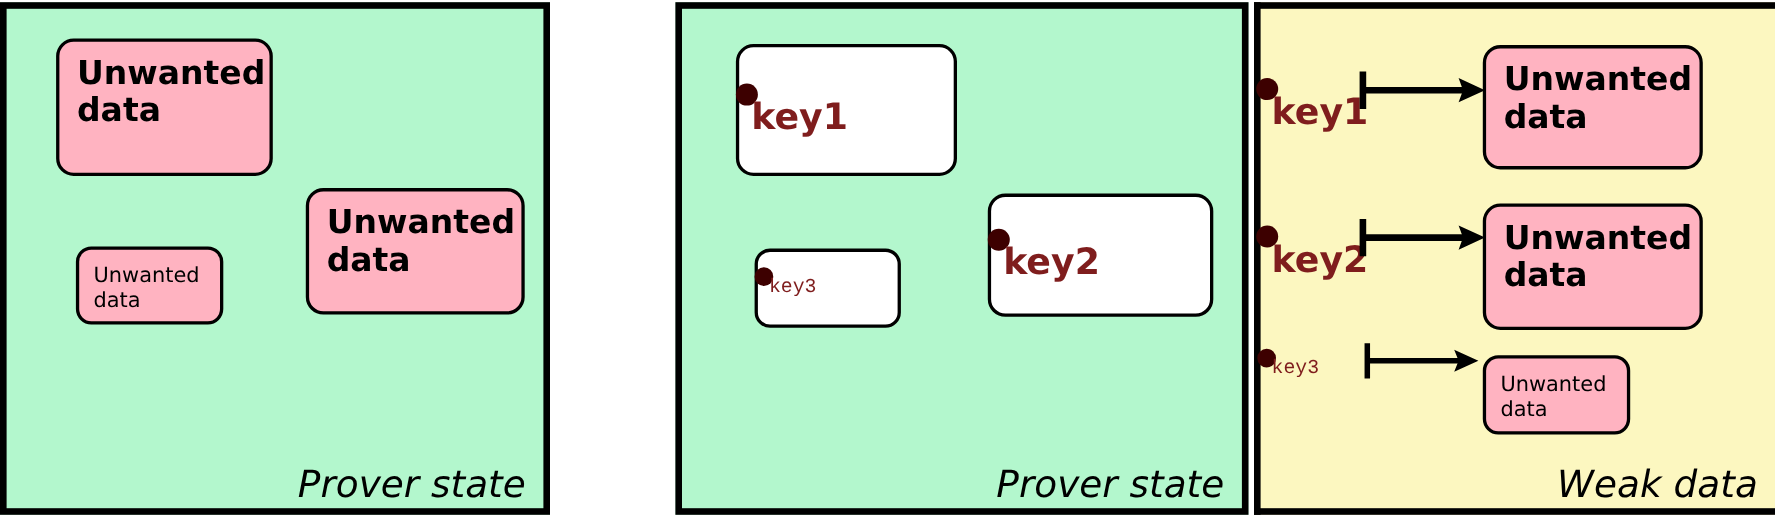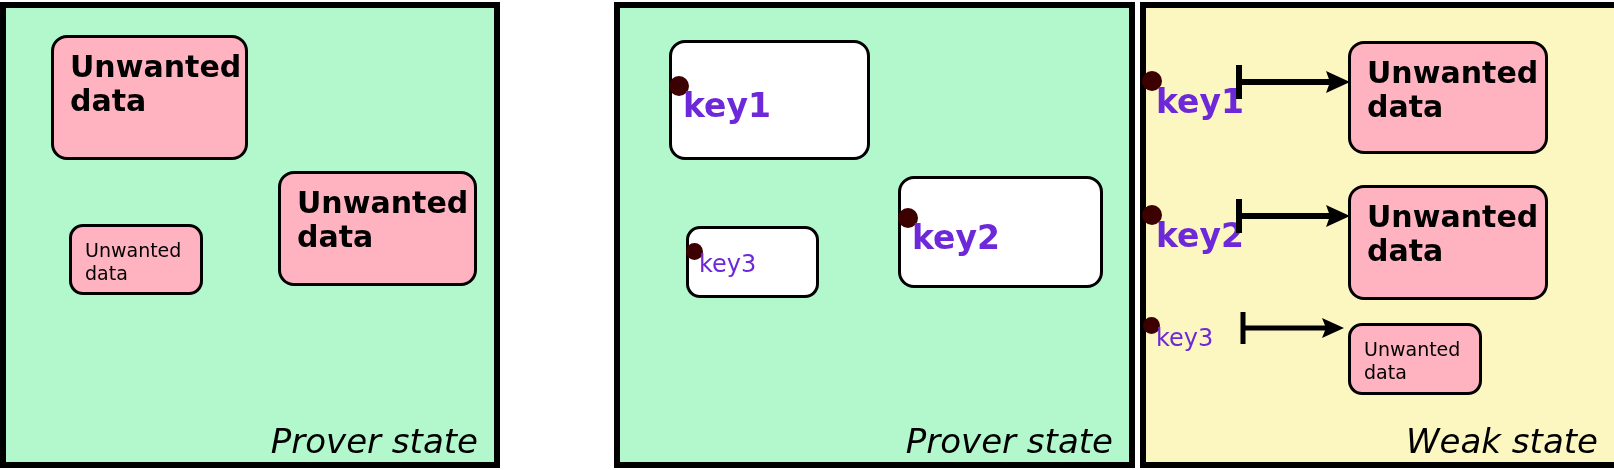--- a/index.html
+++ b/index.html
@@ -81,32 +81,33 @@
     height: 20px;
     border-radius: 50%;
     background: #3d0000;
   }
   .keydot.sm {
     width: 17px;
     height: 17px;
   }
   .keylabel {
     position: absolute;
-    color: #6d28d9;
+    color: #7f1d1d;
     white-space: nowrap;
   }
   .keylabel.big {
     font-weight: bold;
     font-size: 33px;
     line-height: 1;
   }
   .keylabel.small {
     font-weight: 400;
-    font-size: 24px;
+    font-size: 18px;
     line-height: 1;
+    font-family: Liberation Mono, monospace;
   }
 
   
   .mapsto {
     position: absolute;
   }
 </style>
 </head>
 <body>
 
@@ -189,16 +190,16 @@
       <line x1="5" y1="4" x2="5" y2="36" stroke="#000" stroke-width="5"></line>
       <line x1="5" y1="20" x2="90" y2="20" stroke="#000" stroke-width="5"></line>
       <polygon points="106,20 84,10 88,20 84,30" fill="#000"></polygon>
     </svg>
 
     <div class="box pink small" style="left:202px; top:315px; width:134px; height:72px; border-radius:14px;">
       <span class="box-text">Unwanted
 data</span>
     </div>
 
-    <div class="panel-caption">Weak state</div>
+    <div class="panel-caption">Weak data</div>
   </div>
 
 </div>
 
 </body></html>

